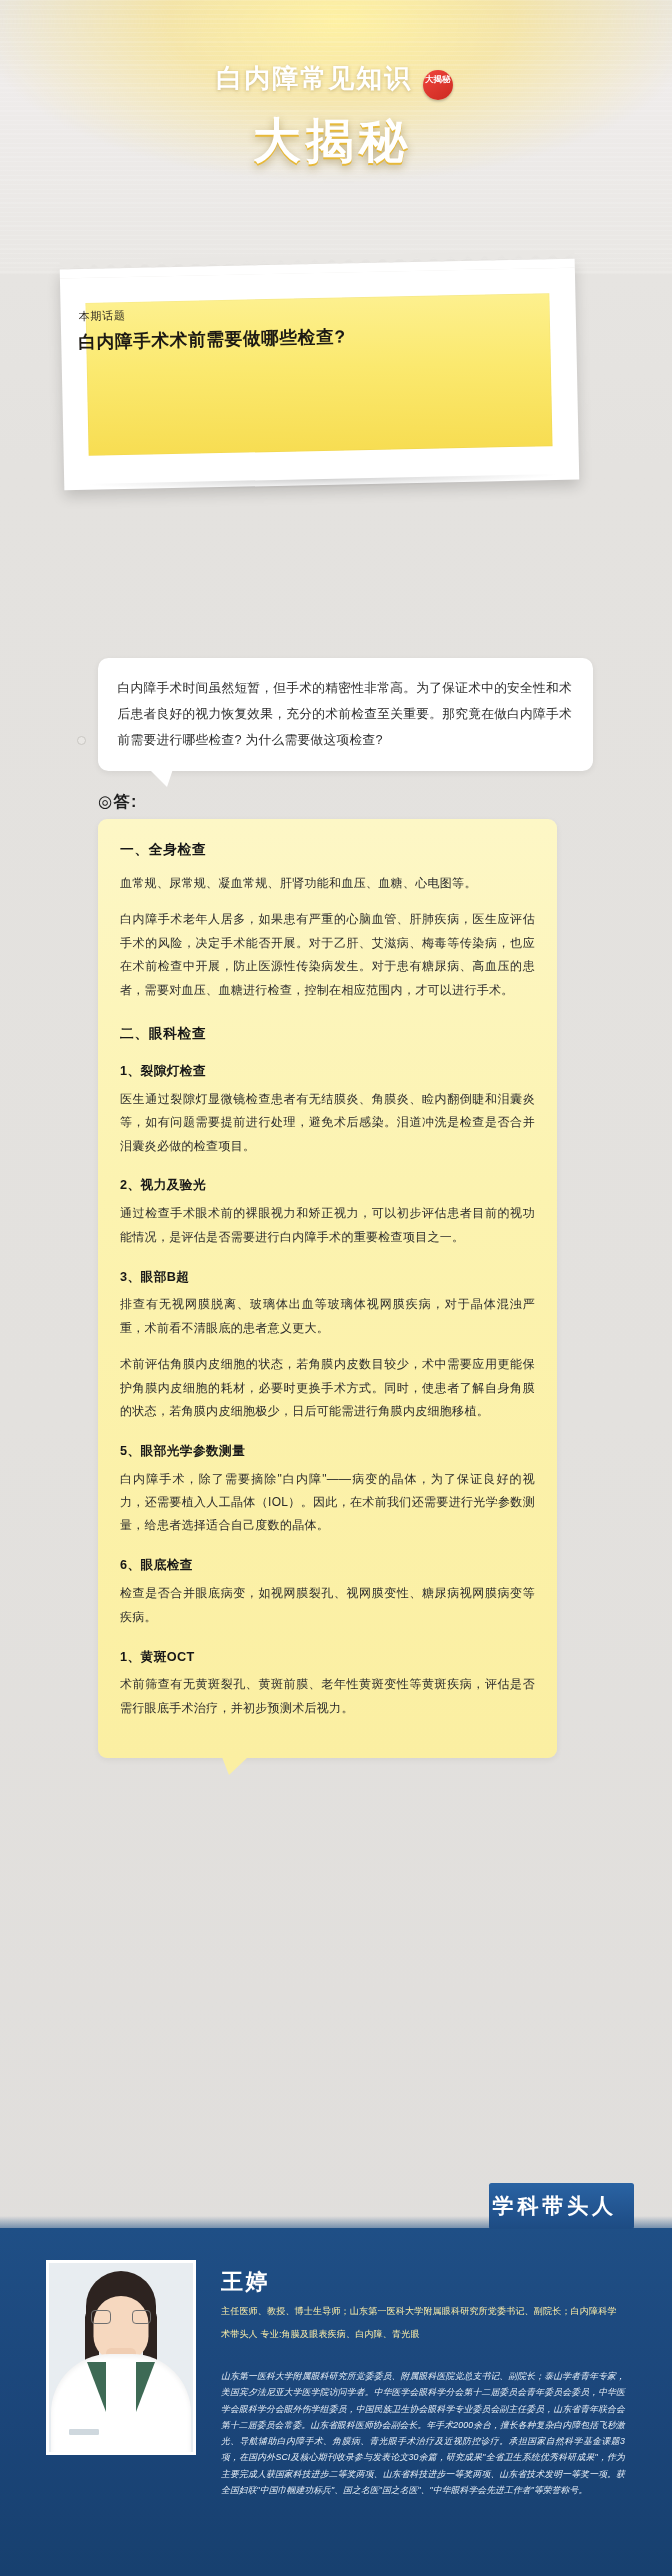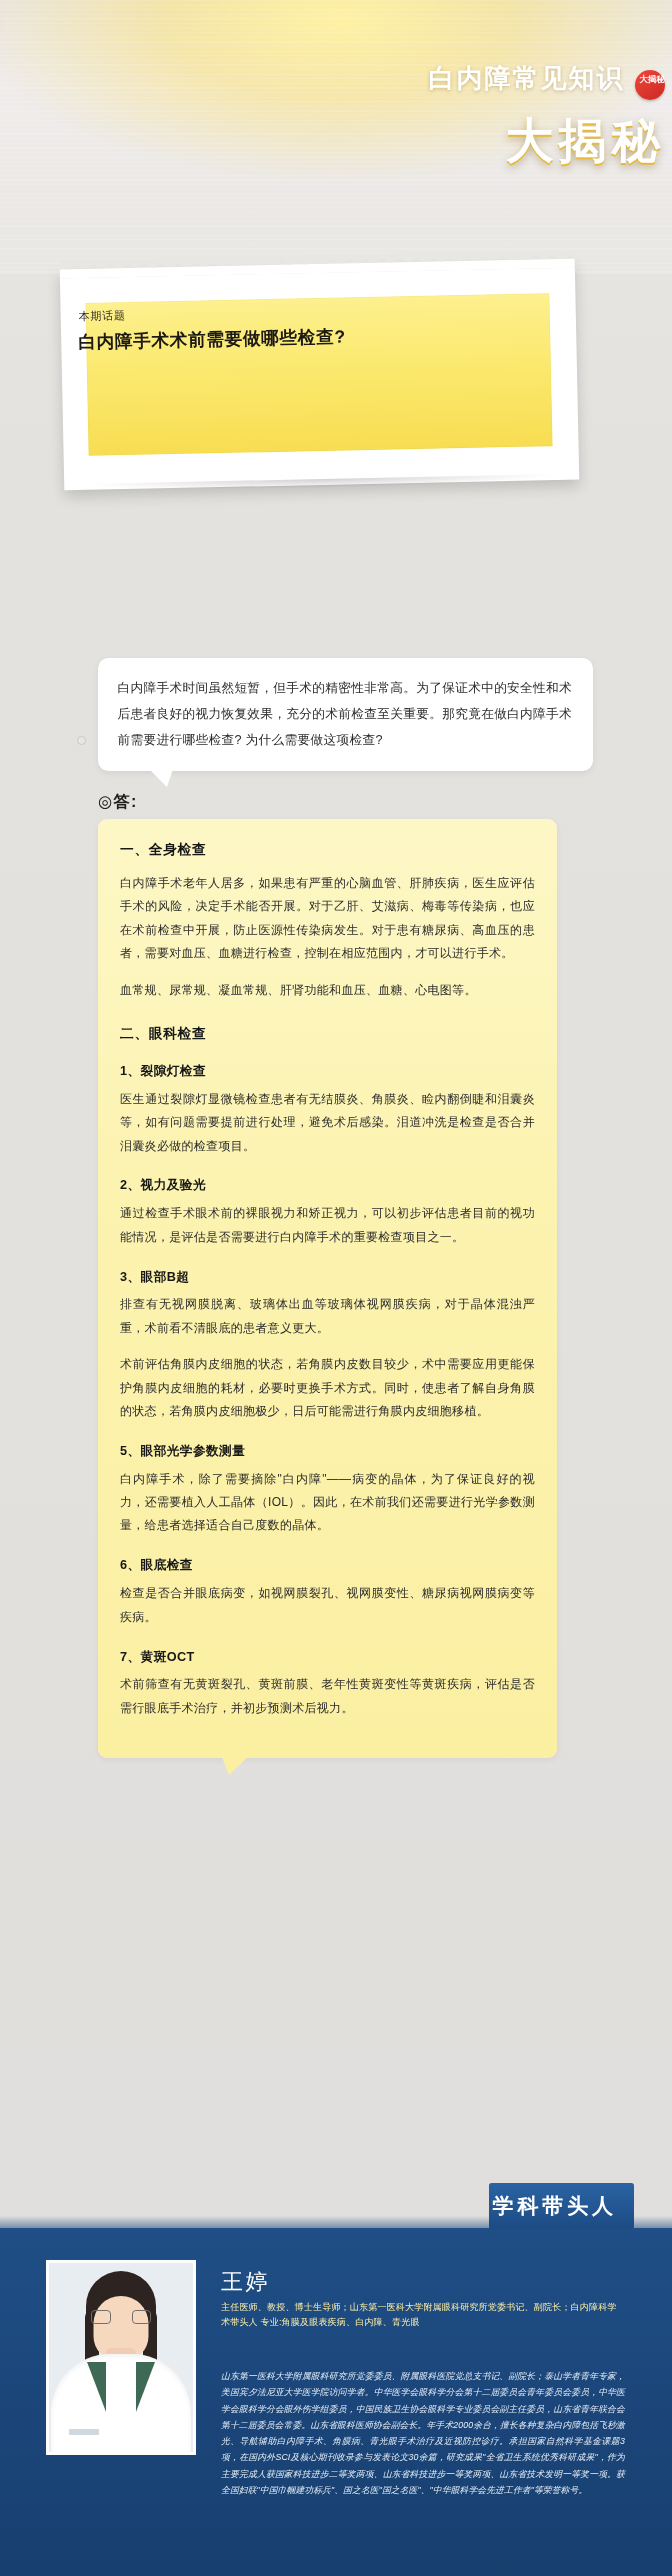--- a/index.html
+++ b/index.html
@@ -30,21 +30,21 @@
     background: radial-gradient(ellipse at 50% 40%, rgba(255,241,160,0.95) 0%, rgba(252,226,120,0.55) 32%, rgba(235,232,226,0.0) 68%);
     filter: blur(1.3px);
   }
   .hero-stripes {
     position:absolute; inset:0;
     background:
       repeating-linear-gradient(180deg, rgba(255,255,255,0.30) 0px, rgba(255,255,255,0.30) 1.3px, rgba(0,0,0,0.0) 1.3px, rgba(0,0,0,0.0) 4.6px);
     opacity:.4;
   }
   .hero-title-wrap {
-    position:absolute; left:0; right:8px; top:60px; text-align:right;
+    position:absolute; left:0; right:8px; top:60px; text-align:center;
   }
   .title-line1 {
     display:inline-block;
     position:relative;
     font-size: 26px;
     font-weight: 700;
     letter-spacing: 2px;
     color: #ffffff;
     text-shadow: 0 1.3px 3.9px rgba(120,90,20,.35);
     padding: 1.3px 3.9px;
@@ -232,25 +232,25 @@
   .photo-hair-side-r{ position:absolute; right:36px; bottom:83px; width:14.3px;height:59px;background:#2d2320;border-radius:7.8px;}
   .photo-glass-l,.photo-glass-r{
     position:absolute; bottom:128px; width:19.5px;height:14.3px;border:1.3px solid #6f6f6f;border-radius:3.9px;
   }
   .photo-glass-l{ left:42px;} .photo-glass-r{ right:42px;}
   .photo-badge{
     position:absolute; left: 19.5px; bottom: 17px; width: 30px; height: 6.5px; background:#cfd8de; border-radius:1.3px;
   }
   .expert-name {
     position:absolute; left: 221px; top: 2267px;
-    color:#ffffff; font-size: 22px; font-weight:400; letter-spacing:2.6px;
+    color:#ffffff; font-size: 22px; font-weight:700; letter-spacing:2.6px;
   }
   .expert-roles {
     position:absolute; left: 221px; top: 2300px; width: 404px;
-    color:#fff0a8; font-size: 9px; line-height: 15px; letter-spacing:0.2px;
+    color:#fff0a8; font-size: 9px; line-height: 23px; letter-spacing:0.2px;
   }
   .expert-bio {
     position:absolute; left: 221px; top: 2368px; width: 404px;
     color:#e6eef7; font-size: 8.8px; line-height: 16.3px; letter-spacing:0.1px;
     text-align: justify;
     font-style: italic;
   }
 </style>
 </head>
 <body>
@@ -282,43 +282,43 @@
   <div class="q-bubble">
     <p>白内障手术时间虽然短暂，但手术的精密性非常高。为了保证术中的安全性和术后患者良好的视力恢复效果，充分的术前检查至关重要。那究竟在做白内障手术前需要进行哪些检查? 为什么需要做这项检查?</p>
     <div class="q-tail"></div>
   </div>
 
   <div class="answer-label">◎答:</div>
 
   <div class="answer-panel">
 
     <div class="sec-h1">一、全身检查</div>
+    <p class="sec-p">血常规、尿常规、凝血常规、肝肾功能和血压、血糖、心电图等。</p>
     <p class="sec-p">白内障手术老年人居多，如果患有严重的心脑血管、肝肺疾病，医生应评估手术的风险，决定手术能否开展。对于乙肝、艾滋病、梅毒等传染病，也应在术前检查中开展，防止医源性传染病发生。对于患有糖尿病、高血压的患者，需要对血压、血糖进行检查，控制在相应范围内，才可以进行手术。</p>
-    <p class="sec-p">血常规、尿常规、凝血常规、肝肾功能和血压、血糖、心电图等。</p>
 
     <div class="sec-h1 spaced">二、眼科检查</div>
 
     <div class="sec-h2">1、裂隙灯检查</div>
     <p class="sec-p">医生通过裂隙灯显微镜检查患者有无结膜炎、角膜炎、睑内翻倒睫和泪囊炎等，如有问题需要提前进行处理，避免术后感染。泪道冲洗是检查是否合并泪囊炎必做的检查项目。</p>
 
     <div class="sec-h2">2、视力及验光</div>
     <p class="sec-p">通过检查手术眼术前的裸眼视力和矫正视力，可以初步评估患者目前的视功能情况，是评估是否需要进行白内障手术的重要检查项目之一。</p>
 
     <div class="sec-h2">3、眼部B超</div>
     <p class="sec-p">排查有无视网膜脱离、玻璃体出血等玻璃体视网膜疾病，对于晶体混浊严重，术前看不清眼底的患者意义更大。</p>
 
     <p class="sec-p">术前评估角膜内皮细胞的状态，若角膜内皮数目较少，术中需要应用更能保护角膜内皮细胞的耗材，必要时更换手术方式。同时，使患者了解自身角膜的状态，若角膜内皮细胞极少，日后可能需进行角膜内皮细胞移植。</p>
 
     <div class="sec-h2">5、眼部光学参数测量</div>
     <p class="sec-p">白内障手术，除了需要摘除"白内障"——病变的晶体，为了保证良好的视力，还需要植入人工晶体（IOL）。因此，在术前我们还需要进行光学参数测量，给患者选择适合自己度数的晶体。</p>
 
     <div class="sec-h2">6、眼底检查</div>
     <p class="sec-p">检查是否合并眼底病变，如视网膜裂孔、视网膜变性、糖尿病视网膜病变等疾病。</p>
 
-    <div class="sec-h2">7、黄斑OCT</div>
+    <div class="sec-h2">1、黄斑OCT</div>
     <p class="sec-p">术前筛查有无黄斑裂孔、黄斑前膜、老年性黄斑变性等黄斑疾病，评估是否需行眼底手术治疗，并初步预测术后视力。</p>
 
     <div class="answer-tail"></div>
   </div>
 
   <div class="expert-band"></div>
   <div class="expert-title-box">学科带头人</div>
 
   <div class="expert-photo">
     <div class="photo-bg"></div>

